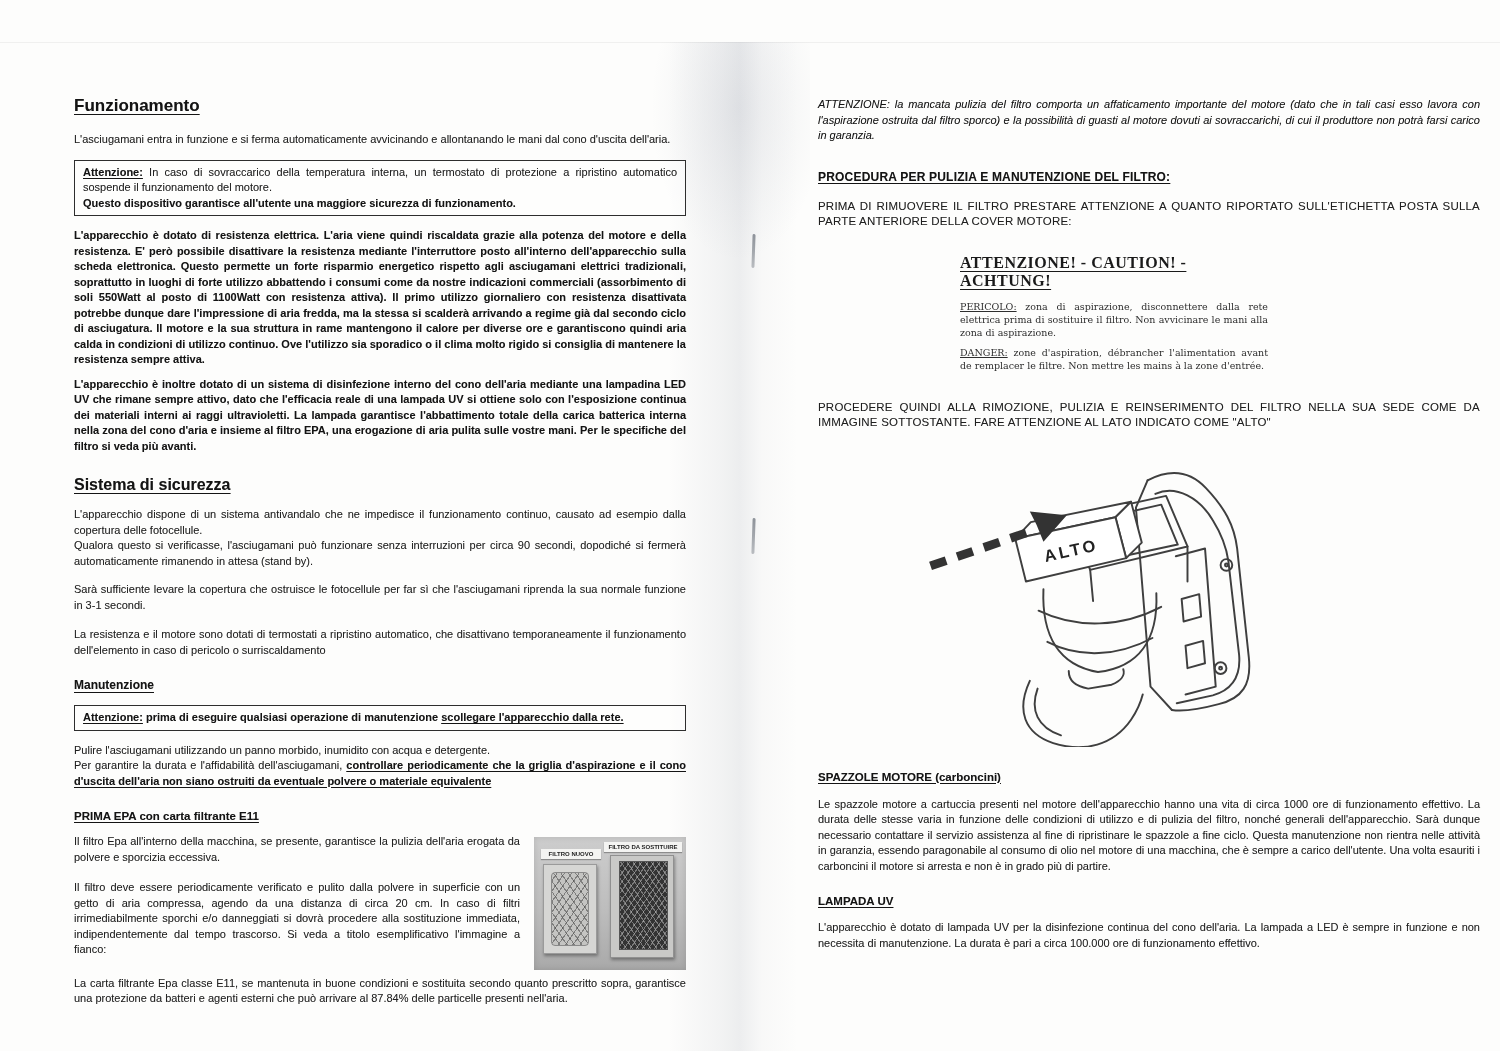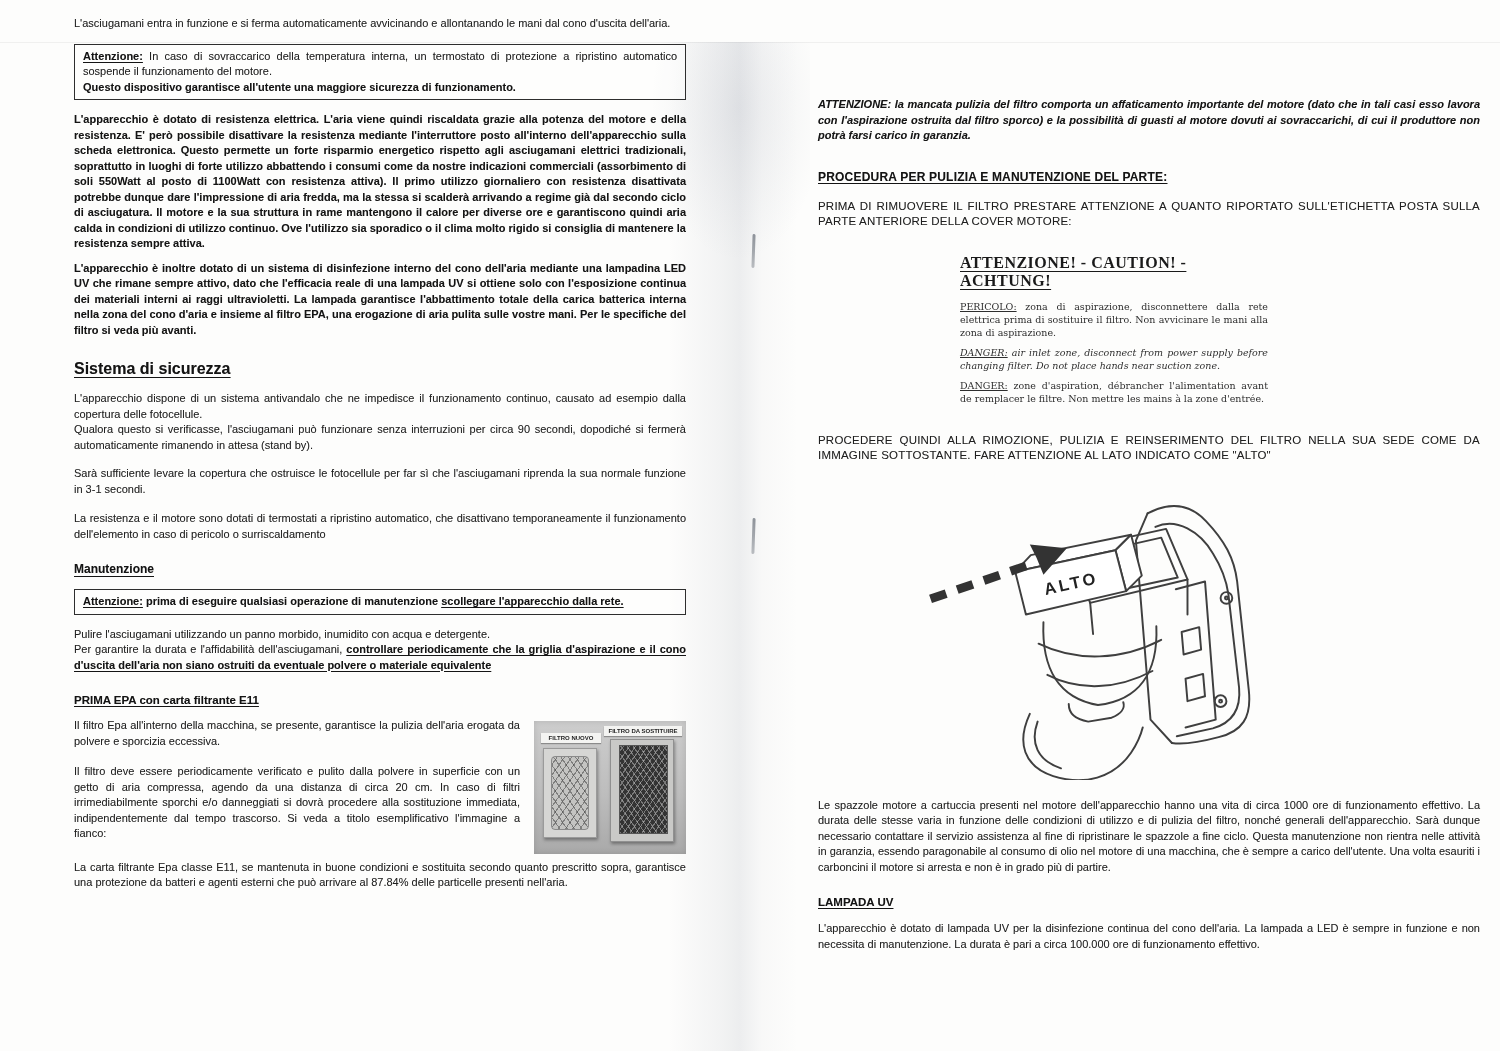--- a/index.html
+++ b/index.html
@@ -40,21 +40,21 @@
   }
   .h-sub{
     font-size:11.5px;font-weight:bold;color:#141414;
     text-decoration:underline;text-underline-offset:2px;text-shadow:0 0 0.4px rgba(0,0,0,0.3);
   }
   .warn-box{
     border:1.5px solid #2e2e2e;padding:4px 8px;background:rgba(255,255,255,0.4);
   }
   .u{text-decoration:underline;text-underline-offset:2px;}
   .caps{letter-spacing:0.2px;}
-  .it-bold{font-style:italic;font-weight:bold;color:#141414;}
+  .it-bold{font-style:italic;font-weight:normal;color:#141414;}
 
   
   .label-block{margin-left:142px;width:308px;}
   .label-title{
     font-family:"Liberation Serif","DejaVu Serif",serif;
     font-size:16px;font-weight:bold;letter-spacing:0.5px;color:#1a1a1a;
     text-decoration:underline;text-underline-offset:3px;
   }
   .label-lines{margin-top:10px;font-family:"DejaVu Serif",serif;font-size:9.5px;line-height:13px;color:#2e2e2e;text-align:justify;}
   .label-line{margin-top:7px;}
@@ -97,20 +97,21 @@
 
 <div class="scan">
   <div class="sheet-edge"></div>
   <div class="gutter"></div>
   <div class="gutter-top"></div>
   <div class="staple s1"></div>
   <div class="staple s2"></div>
 
   <div class="page page-left">
 
+    <h2 class="h-main" style="margin-top:96px">Funzionamento</h2>
 
     <p class="body-text" style="margin-top:16px">L'asciugamani entra in funzione e si ferma automaticamente avvicinando e allontanando le mani dal cono d'uscita dell'aria.</p>
 
     <div class="warn-box body-text" style="margin-top:12px">
       <span class="bold u">Attenzione:</span><span> In caso di sovraccarico della temperatura interna, un termostato di protezione a ripristino automatico sospende il funzionamento del motore.</span>
       <div class="bold">Questo dispositivo garantisce all'utente una maggiore sicurezza di funzionamento.</div>
     </div>
 
     <p class="body-text bold" style="margin-top:12px">L'apparecchio è dotato di resistenza elettrica. L'aria viene quindi riscaldata grazie alla potenza del motore e della resistenza. E' però possibile disattivare la resistenza mediante l'interruttore posto all'interno dell'apparecchio sulla scheda elettronica. Questo permette un forte risparmio energetico rispetto agli asciugamani elettrici tradizionali, soprattutto in luoghi di forte utilizzo abbattendo i consumi come da nostre indicazioni commerciali (assorbimento di soli 550Watt al posto di 1100Watt con resistenza attiva). Il primo utilizzo giornaliero con resistenza disattivata potrebbe dunque dare l'impressione di aria fredda, ma la stessa si scalderà arrivando a regime già dal secondo ciclo di asciugatura. Il motore e la sua struttura in rame mantengono il calore per diverse ore e garantiscono quindi aria calda in condizioni di utilizzo continuo. Ove l'utilizzo sia sporadico o il clima molto rigido si consiglia di mantenere la resistenza sempre attiva.</p>
 
@@ -154,29 +155,28 @@
       <p class="body-text" style="margin-top:12px">Il filtro Epa all'interno della macchina, se presente, garantisce la pulizia dell'aria erogata da polvere e sporcizia eccessiva.</p>
       <p class="body-text" style="margin-top:15px">Il filtro deve essere periodicamente verificato e pulito dalla polvere in superficie con un getto di aria compressa, agendo da una distanza di circa 20 cm. In caso di filtri irrimediabilmente sporchi e/o danneggiati si dovrà procedere alla sostituzione immediata, indipendentemente dal tempo trascorso. Si veda a titolo esemplificativo l'immagine a fianco:</p>
       <p class="body-text" style="clear:both;margin-top:10px;line-height:15px">La carta filtrante Epa classe E11, se mantenuta in buone condizioni e sostituita secondo quanto prescritto sopra, garantisce una protezione da batteri e agenti esterni che può arrivare al 87.84% delle particelle presenti nell'aria.</p>
     </div>
   </div>
 
   <div class="page page-right">
 
     <p class="body-text it-bold" style="margin-top:97px">ATTENZIONE: la mancata pulizia del filtro comporta un affaticamento importante del motore (dato che in tali casi esso lavora con l'aspirazione ostruita dal filtro sporco) e la possibilità di guasti al motore dovuti ai sovraccarichi, di cui il produttore non potrà farsi carico in garanzia.</p>
 
-    <h3 class="h-sub caps" style="margin-top:26px;font-size:12px">PROCEDURA PER PULIZIA E MANUTENZIONE DEL PARTE:</h3>
+    <h3 class="h-sub caps" style="margin-top:26px;font-size:12px">PROCEDURA PER PULIZIA E MANUTENZIONE DEL FILTRO:</h3>
 
     <p class="body-text caps" style="margin-top:15px;font-size:11.5px">PRIMA DI RIMUOVERE IL FILTRO PRESTARE ATTENZIONE A QUANTO RIPORTATO SULL'ETICHETTA POSTA SULLA PARTE ANTERIORE DELLA COVER MOTORE:</p>
 
     <div class="label-block">
       <div class="label-title" style="margin-top:24px">ATTENZIONE! - CAUTION! - ACHTUNG!</div>
       <div class="label-lines">
         <div class="label-line"><span class="lead">PERICOLO:</span><span> zona di aspirazione, disconnettere dalla rete elettrica prima di sostituire il filtro. Non avvicinare le mani alla zona di aspirazione.</span></div>
-        <div class="label-line ital"><span class="lead">DANGER:</span><span> air inlet zone, disconnect from power supply before changing filter. Do not place hands near suction zone.</span></div>
         <div class="label-line"><span class="lead">DANGER:</span><span> zone d'aspiration, débrancher l'alimentation avant de remplacer le filtre. Non mettre les mains à la zone d'entrée.</span></div>
       </div>
     </div>
 
     <p class="body-text caps" style="margin-top:28px;font-size:11.5px">PROCEDERE QUINDI ALLA RIMOZIONE, PULIZIA E REINSERIMENTO DEL FILTRO NELLA SUA SEDE COME DA IMMAGINE SOTTOSTANTE. FARE ATTENZIONE AL LATO INDICATO COME "ALTO"</p>
 
     <svg class="diagram" viewBox="0 0 360 300">
       <g fill="none" stroke="#3f3f3f" stroke-width="2" stroke-linejoin="round" stroke-linecap="round">
 
         <path d="M 233,26 C 258,13 278,18 293,34 C 312,54 322,72 325,96 L 337,208 C 340,236 330,250 306,256 C 291,260 272,264 258,262"></path>
@@ -208,18 +208,19 @@
         <path fill="#ffffff" d="M 200,64 L 216,48 L 227,90 L 211,106 Z"></path>
         <path fill="#ffffff" d="M 97,86 L 200,64 L 211,106 L 108,130 Z"></path>
       </g>
       <g>
         <path d="M 10,114 L 114,78" stroke="#333333" stroke-width="9" stroke-dasharray="17 12" fill="none"></path>
         <path d="M 112,58 L 150,62 L 126,89 L 119,72 Z" fill="#333333"></path>
       </g>
       <text x="128" y="110" font-size="17" font-weight="bold" letter-spacing="3" fill="#222222" font-family="Liberation Sans, sans-serif" transform="rotate(-12.5 128 110)">ALTO</text>
     </svg>
 
+    <h3 class="h-sub" style="margin-top:20px">SPAZZOLE MOTORE (carboncini)</h3>
     <p class="body-text" style="margin-top:14px">Le spazzole motore a cartuccia presenti nel motore dell'apparecchio hanno una vita di circa 1000 ore di funzionamento effettivo. La durata delle stesse varia in funzione delle condizioni di utilizzo e di pulizia del filtro, nonché generali dell'apparecchio. Sarà dunque necessario contattare il servizio assistenza al fine di ripristinare le spazzole a fine ciclo. Questa manutenzione non rientra nelle attività in garanzia, essendo paragonabile al consumo di olio nel motore di una macchina, che è sempre a carico dell'utente. Una volta esauriti i carboncini il motore si arresta e non è in grado più di partire.</p>
 
     <h3 class="h-sub" style="margin-top:21px">LAMPADA UV</h3>
     <p class="body-text" style="margin-top:13px">L'apparecchio è dotato di lampada UV per la disinfezione continua del cono dell'aria. La lampada a LED è sempre in funzione e non necessita di manutenzione. La durata è pari a circa 100.000 ore di funzionamento effettivo.</p>
   </div>
 </div>
 
 </body></html>

